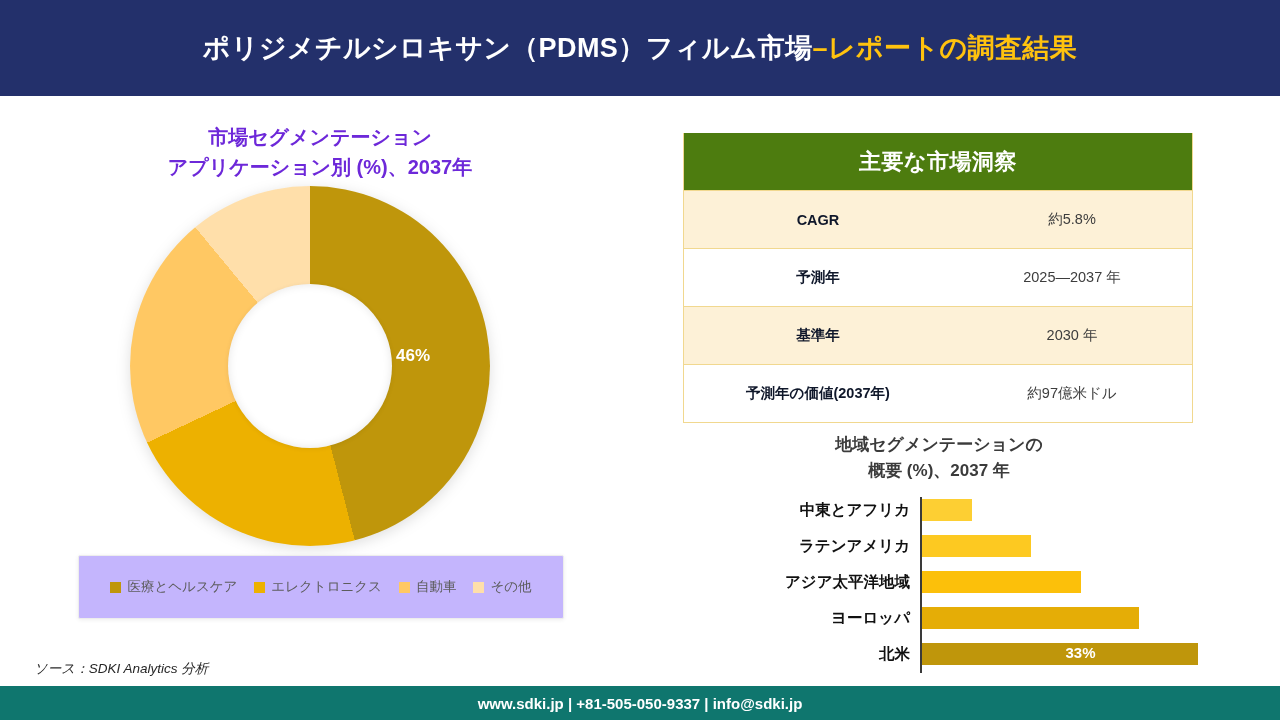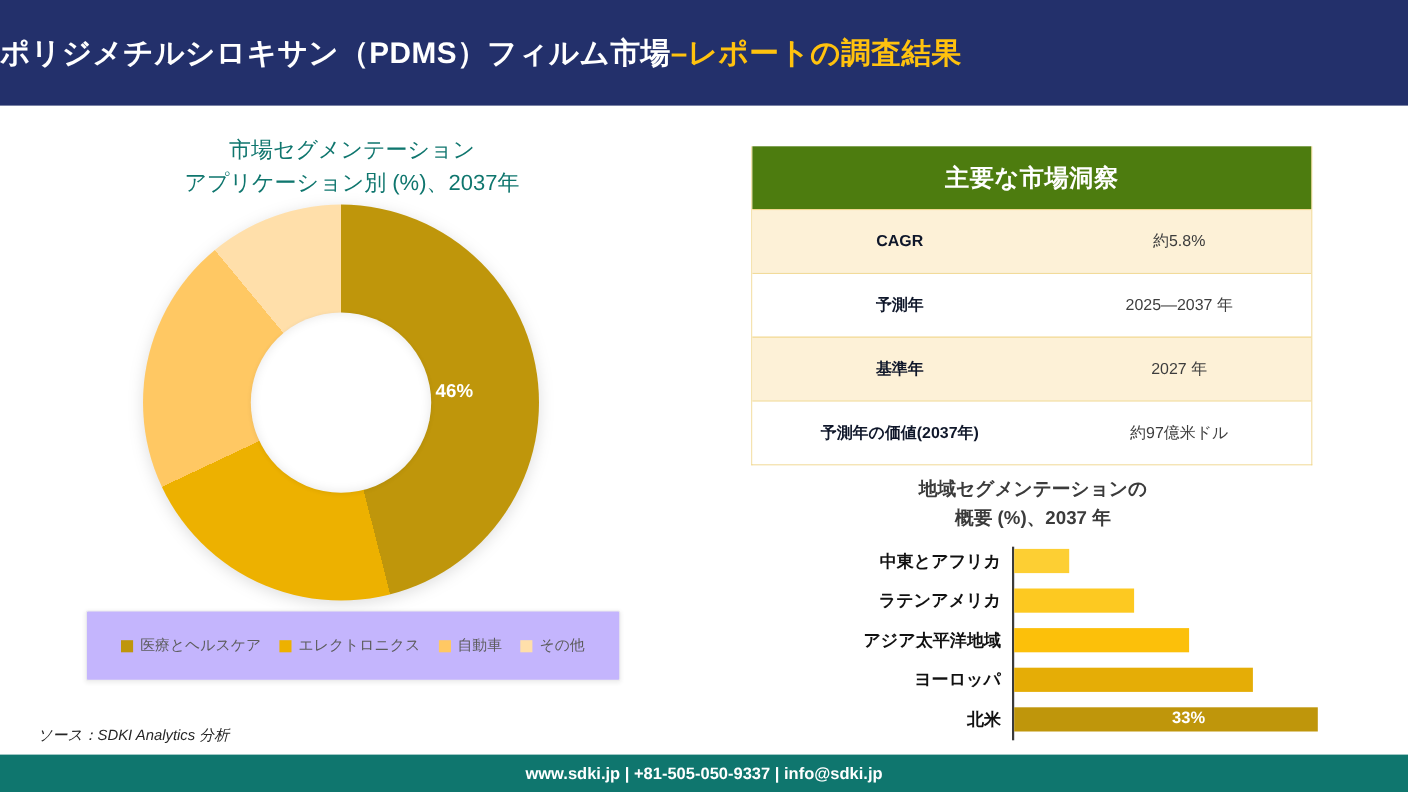--- a/index.html
+++ b/index.html
@@ -8,33 +8,33 @@
     background: #ffffff;
     font-family: "Liberation Sans", "DejaVu Sans", sans-serif;
     overflow: hidden;
   }
   .page { position: relative; width: 1280px; height: 720px; background: #fff; }
 
   
   .header {
     position: absolute; left: 0; top: 0; width: 1280px; height: 96px;
     background: #23306b;
-    display: flex; align-items: center; 
+    display: flex; align-items: center; justify-content: center;
   }
   .header-title {
     font-size: 27px; font-weight: 700; color: #ffffff;
     letter-spacing: .4px; white-space: nowrap;
   }
   .header-title .accent { color: #ffc20e; }
 
   
   .donut-title {
     position: absolute; left: 60px; top: 122px; width: 520px;
-    text-align: center; color: #0f766e;
-    font-size: 20px; font-weight: 400; line-height: 1.52;
+    text-align: center; color: #6d28d9;
+    font-size: 20px; font-weight: 700; line-height: 1.52;
   }
   .donut-title .l2 { font-size: 20px; }
 
   .donut-wrap {
     position: absolute; left: 130px; top: 186px; width: 360px; height: 360px;
   }
   .donut {
     position: absolute; left: 0; top: 0; width: 360px; height: 360px;
     border-radius: 50%;
     filter: drop-shadow(0 3px 7px rgba(0,0,0,.13));
@@ -179,21 +179,21 @@
         <div class="t-row odd">
           <div class="t-key">CAGR</div>
           <div class="t-val">約5.8%</div>
         </div>
         <div class="t-row even">
           <div class="t-key">予測年</div>
           <div class="t-val">2025—2037 年</div>
         </div>
         <div class="t-row odd">
           <div class="t-key">基準年</div>
-          <div class="t-val">2027 年</div>
+          <div class="t-val">2030 年</div>
         </div>
         <div class="t-row even">
           <div class="t-key">予測年の価値(2037年)</div>
           <div class="t-val">約97億米ドル</div>
         </div>
       </div>
   </div>
 
   <div class="bar-title">
     <div>地域セグメンテーションの</div>

